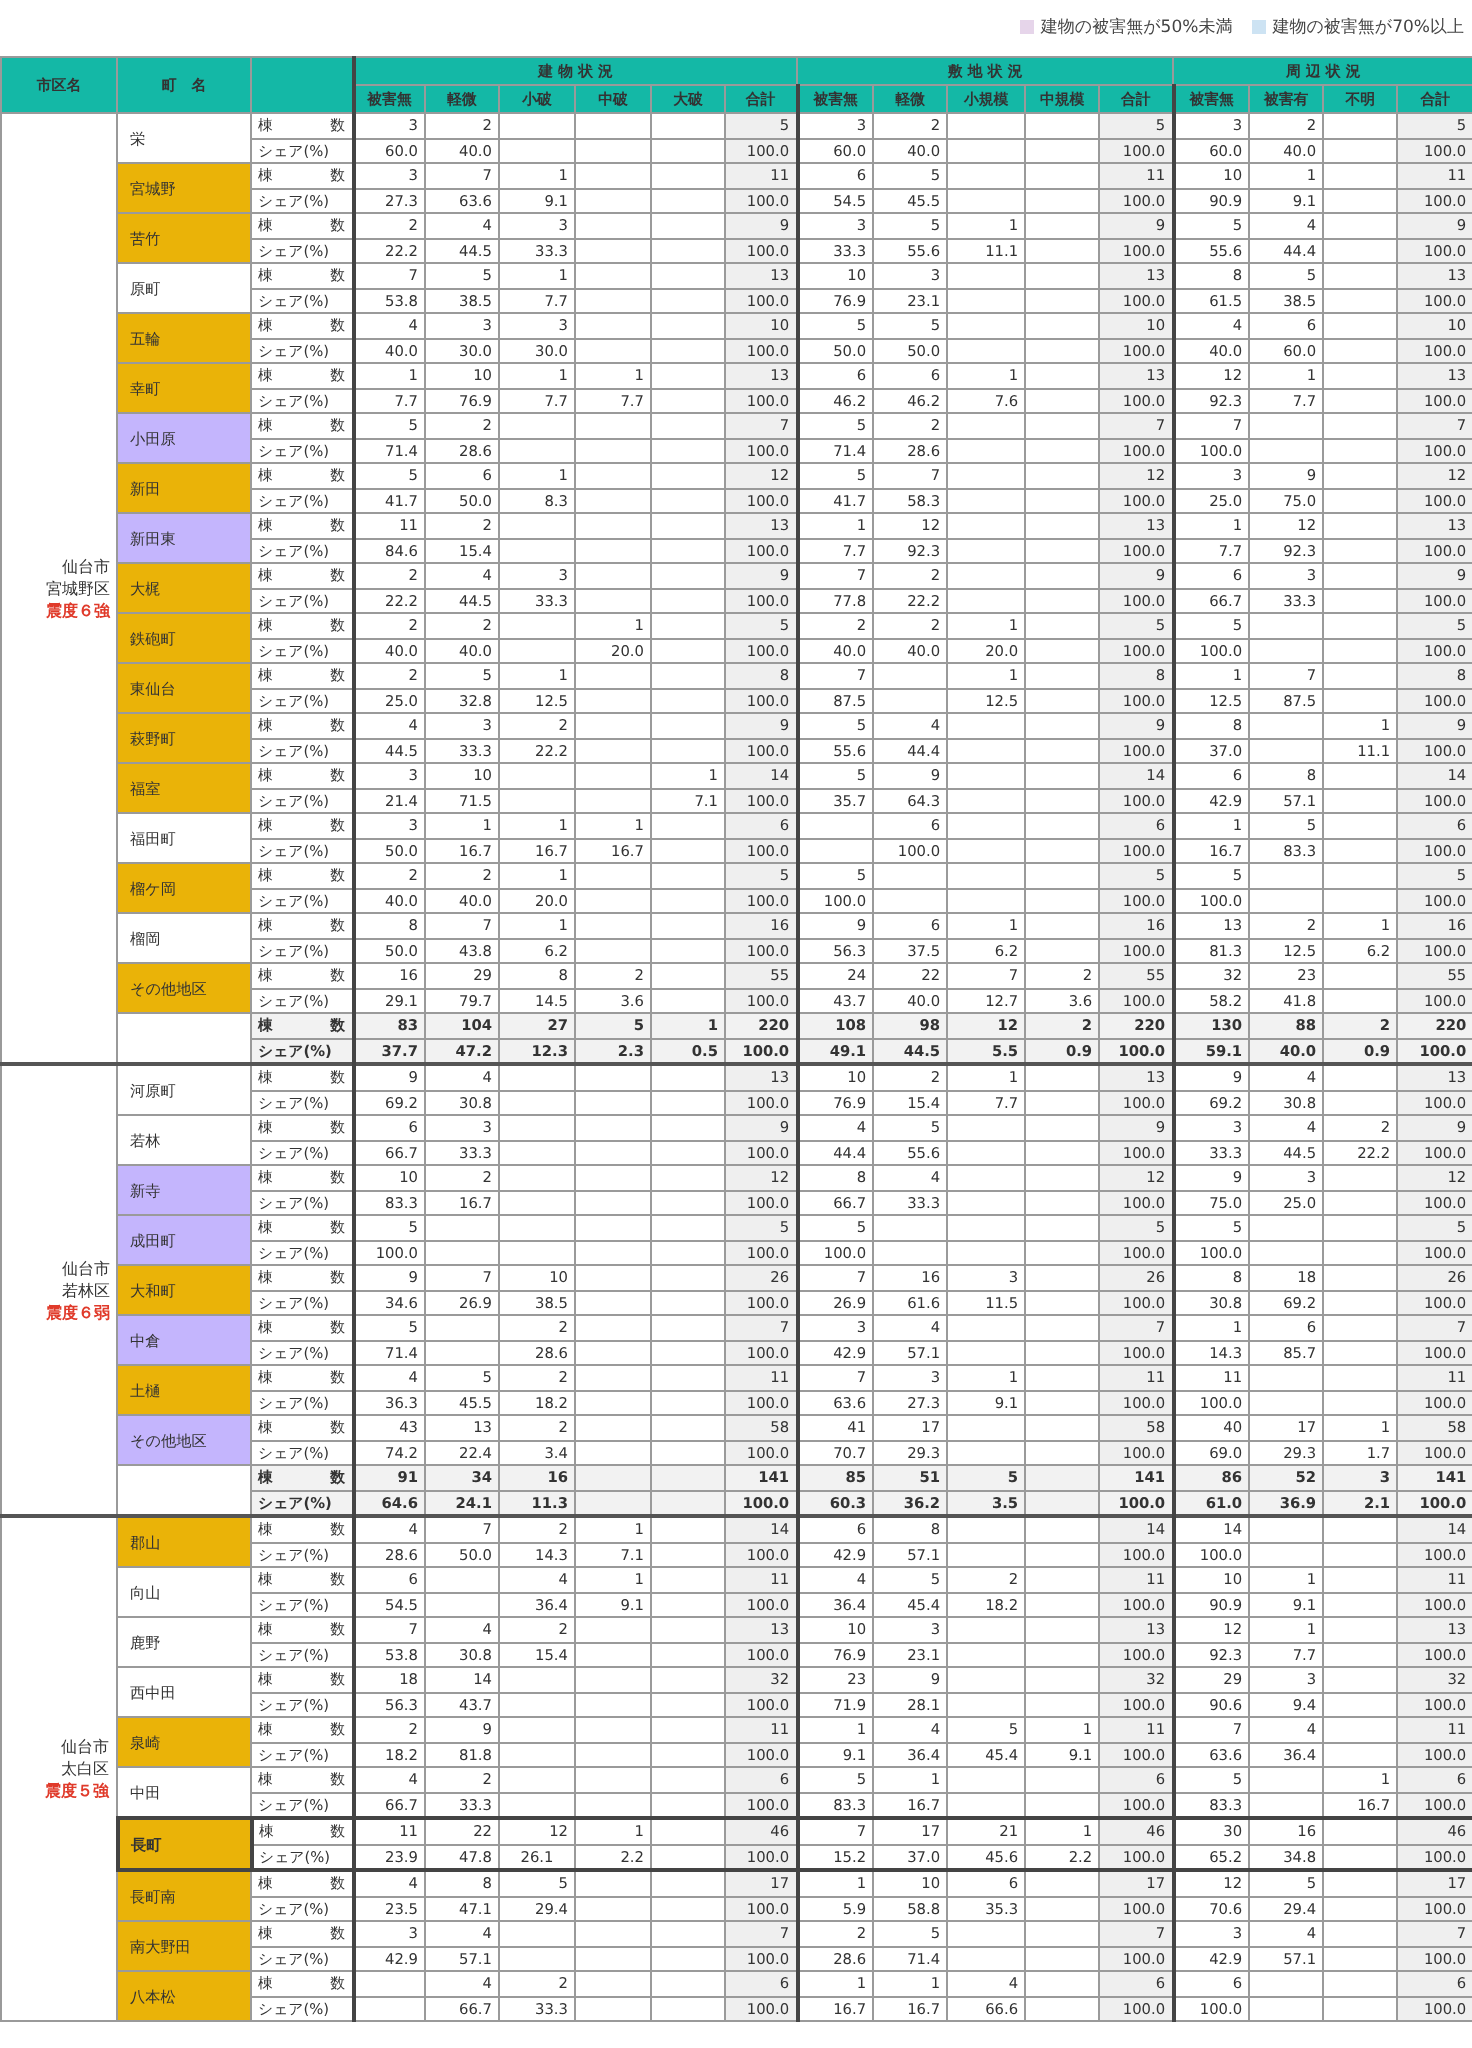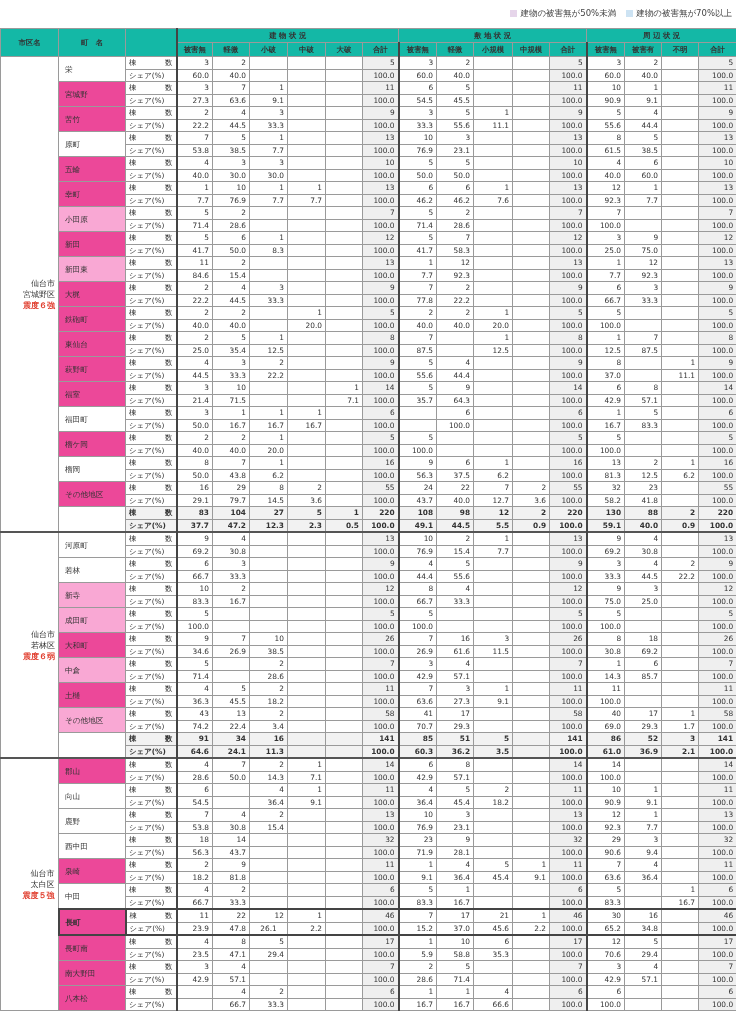--- a/index.html
+++ b/index.html
@@ -7,22 +7,22 @@
   .legend{position:absolute;top:8px;right:4px;font-size:8.5px;color:#444;display:flex;gap:10px;align-items:center;}
   .legend .sw{display:inline-block;width:7px;height:7px;margin-right:3px;vertical-align:middle;}
   table.main{position:absolute;top:28px;left:0;border-collapse:collapse;table-layout:fixed;width:736px;font-size:7.4px;}
   table.main td, table.main th{border:1px solid #9a9a9a;padding:0 3px;height:11.5px;line-height:11px;white-space:nowrap;overflow:hidden;}
   table.main th{background:#14b8a6;font-weight:bold;color:#333;text-align:center;height:13px;}
   .num{text-align:right;}
   .tot{background:#efefef;}
   .lbl{text-align:left;}
   .lbl .l1{display:flex;justify-content:space-between;}
   .town{padding-left:6px !important;font-size:7.6px;}
-  .pink{background:#ec4899;}
-  .blue{background:#f9a8d4;}
+  .pink{background:#eab308;}
+  .blue{background:#c4b5fd;}
   .ward{background:#fff;text-align:right;font-size:8px;line-height:11px;white-space:normal !important;}
   .ward .shindo{color:#e03a2a;font-weight:bold;}
   .sumrow td{font-weight:bold;background:#f2f2f2;}
   .bl{border-left:2px solid #444 !important;}
   .wardsep td{border-top:2px solid #555 !important;}
 </style>
 </head>
 <body>
 
 <div class="legend">
@@ -566,21 +566,21 @@
         <td class="num"></td>
         <td class="num tot">8</td>
         <td class="num bl">1</td>
         <td class="num">7</td>
         <td class="num"></td>
         <td class="num tot">8</td>
       </tr>
       <tr>
         <td class="lbl">シェア(%)</td>
         <td class="num bl">25.0</td>
-        <td class="num">35.4</td>
+        <td class="num">32.8</td>
         <td class="num">12.5</td>
         <td class="num"></td>
         <td class="num"></td>
         <td class="num tot">100.0</td>
         <td class="num bl">87.5</td>
         <td class="num"></td>
         <td class="num">12.5</td>
         <td class="num"></td>
         <td class="num tot">100.0</td>
         <td class="num bl">12.5</td>

